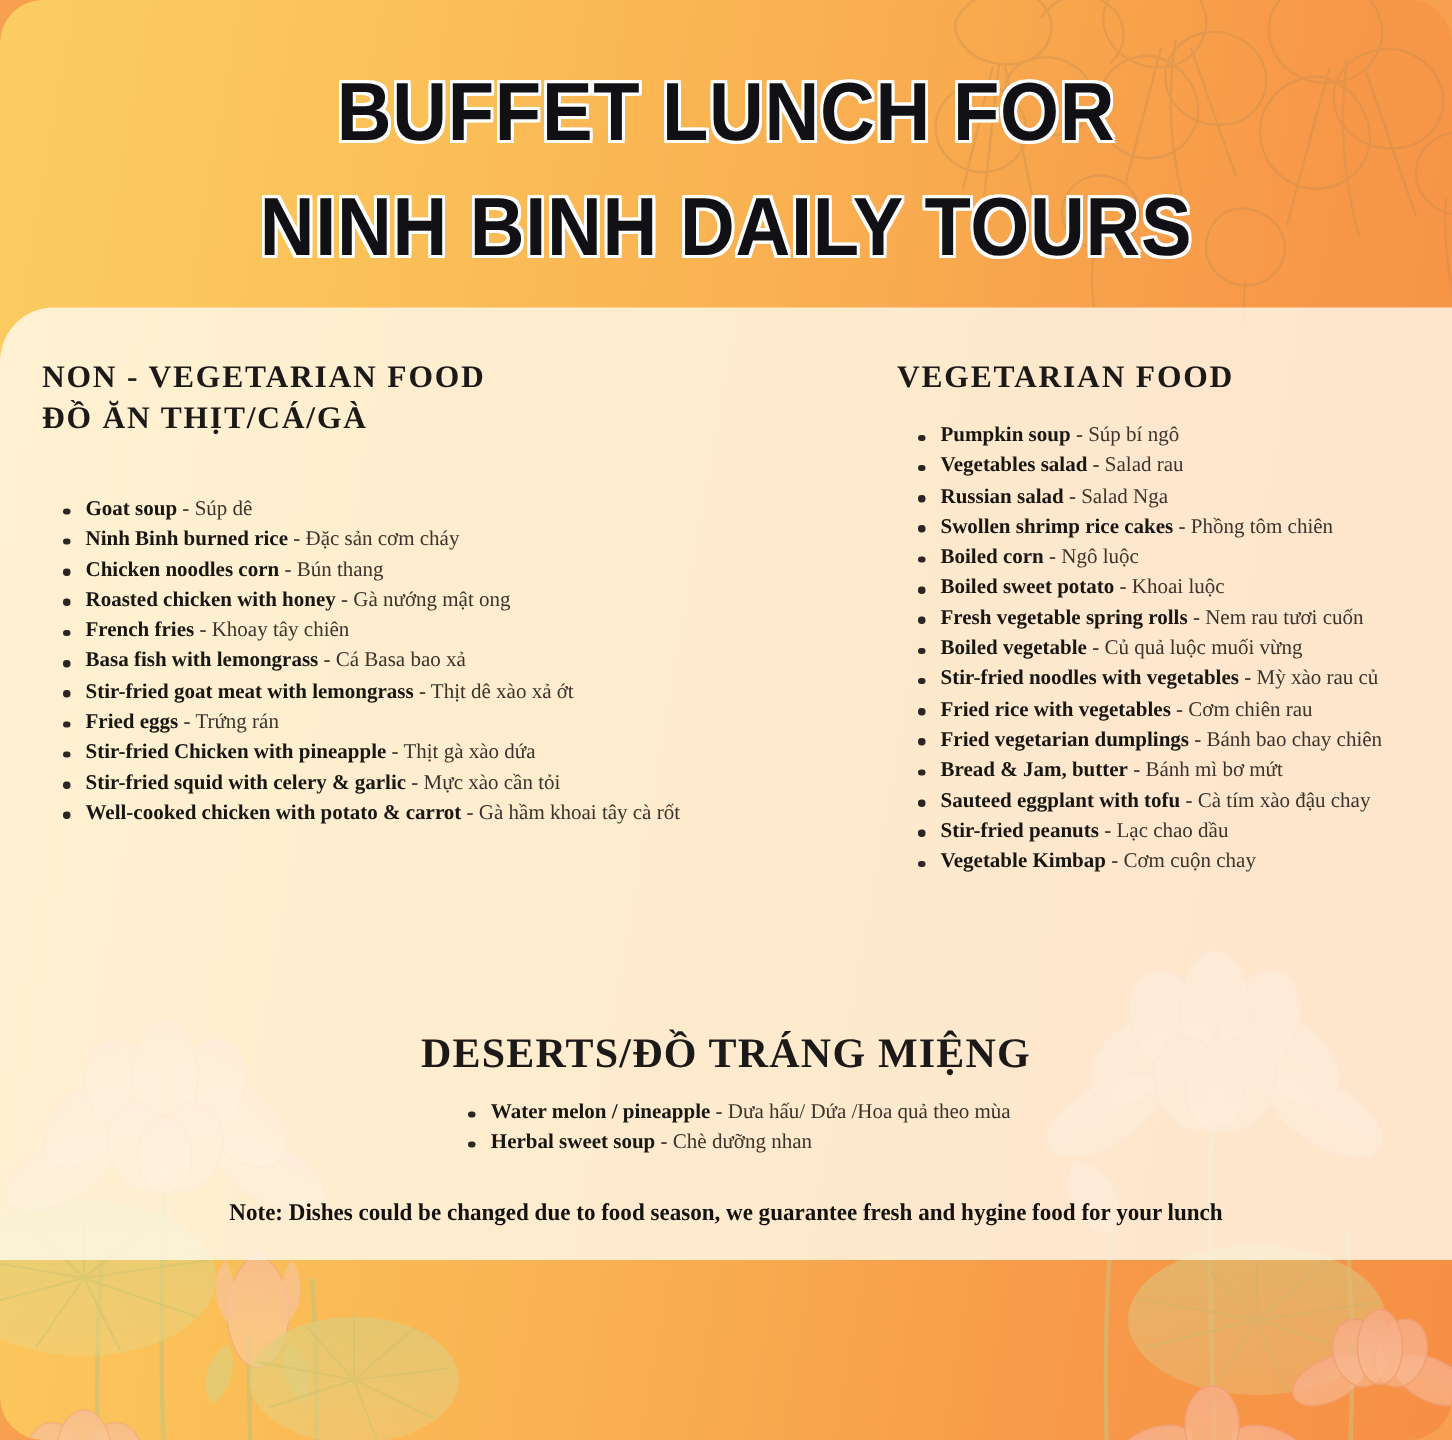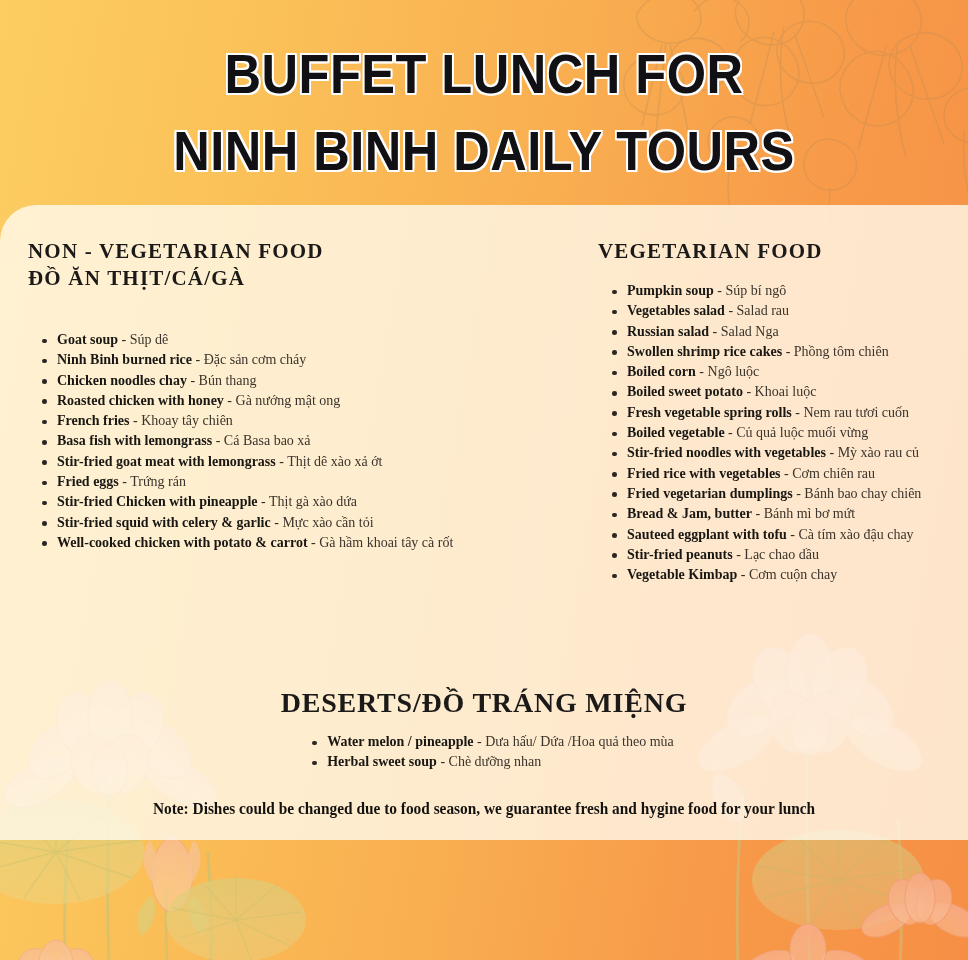--- a/index.html
+++ b/index.html
@@ -4,20 +4,21 @@
 <style>
   html,body{margin:0;padding:0;}
   body{
     width:968px;height:960px;overflow:hidden;
     font-family:"Liberation Serif", serif;
     background:#f7a050;
   }
   #poster{
     position:relative;width:968px;height:960px;overflow:hidden;
     background:linear-gradient(100deg,#fccd62 0%,#fbc259 22%,#f9ae50 52%,#f79a49 76%,#f68f45 100%);
+    border-radius:29px;
   }
 
   
   .deco{position:absolute;pointer-events:none;}
   .deco svg{display:block;}
   #poppy-top-right{top:-18px;right:-30px;opacity:.30;}
   #lotus-bottom-left{left:-40px;bottom:-30px;opacity:.62;}
   #lotus-bottom-right{right:-20px;bottom:-10px;opacity:.60;}
 
   
@@ -261,21 +262,21 @@
 
   <div id="content">
 
     <div id="col-nonveg">
       <div class="col-head">NON - VEGETARIAN FOOD</div>
       <div class="col-head">ĐỒ ĂN THỊT/CÁ/GÀ</div>
       <div class="list-wrap">
         <ul class="menu" id="list-nonveg">
             <li><span class="en">Goat soup</span><span class="sep"> - </span><span class="vi">Súp dê</span></li>
             <li><span class="en">Ninh Binh burned rice</span><span class="sep"> - </span><span class="vi">Đặc sản cơm cháy</span></li>
-            <li><span class="en">Chicken noodles chay</span><span class="sep"> - </span><span class="vi">Bún thang</span></li>
+            <li><span class="en">Chicken noodles corn</span><span class="sep"> - </span><span class="vi">Bún thang</span></li>
             <li><span class="en">Roasted chicken with honey</span><span class="sep"> - </span><span class="vi">Gà nướng mật ong</span></li>
             <li><span class="en">French fries</span><span class="sep"> - </span><span class="vi">Khoay tây chiên</span></li>
             <li><span class="en">Basa fish with lemongrass</span><span class="sep"> - </span><span class="vi">Cá Basa bao xả</span></li>
             <li><span class="en">Stir-fried goat meat with lemongrass</span><span class="sep"> - </span><span class="vi">Thịt dê xào xả ớt</span></li>
             <li><span class="en">Fried eggs</span><span class="sep"> - </span><span class="vi">Trứng rán</span></li>
             <li><span class="en">Stir-fried Chicken with pineapple</span><span class="sep"> - </span><span class="vi">Thịt gà xào dứa</span></li>
             <li><span class="en">Stir-fried squid with celery &amp; garlic</span><span class="sep"> - </span><span class="vi">Mực xào cần tỏi</span></li>
             <li><span class="en">Well-cooked chicken with potato &amp; carrot</span><span class="sep"> - </span><span class="vi">Gà hầm khoai tây cà rốt</span></li>
           </ul>
       </div>

